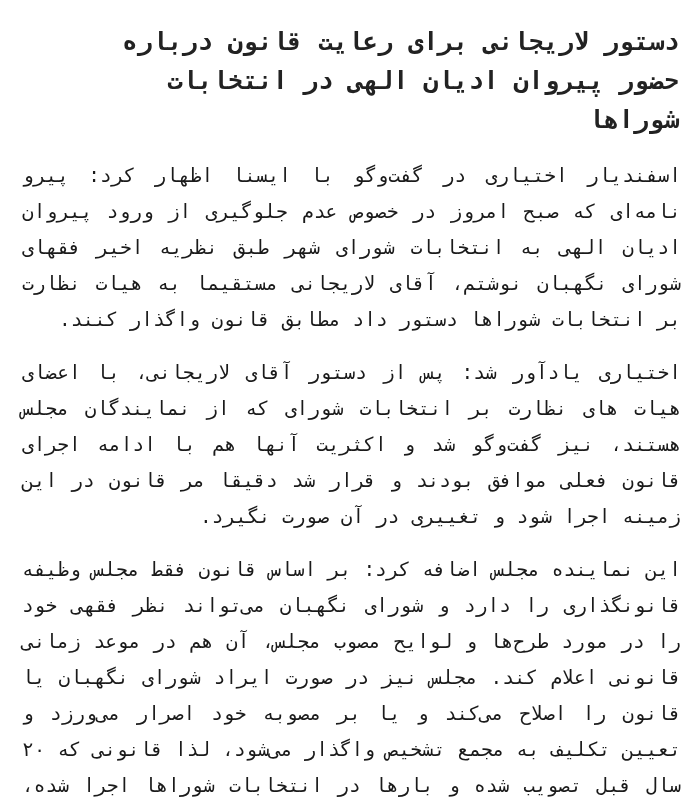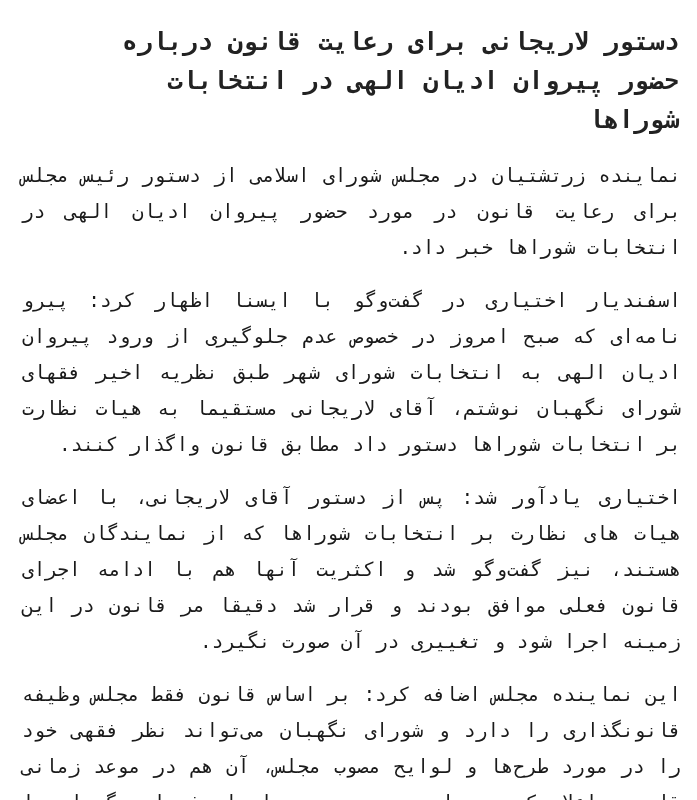--- a/index.html
+++ b/index.html
@@ -36,17 +36,16 @@
       text-align: justify;
       text-align-last: right;
       color: #1a1a1a;
     }
   </style>
 </head>
 <body>
 
 <div class="article">
   <h1 class="headline">دستور لاریجانی برای رعایت قانون درباره حضور پیروان ادیان الهی در انتخابات شوراها</h1>
-  <p class="para">نماینده زرتشتیان در مجلس شورای اسلامی از دستور رئیس مجلس برای رعایت قانون در مورد حضور پیروان ادیان الهی در انتخابات شوراها خبر داد.</p>
   <p class="para">اسفندیار اختیاری در گفت‌وگو با ایسنا اظهار کرد: پیرو نامه‌ای که صبح امروز در خصوص عدم جلوگیری از ورود پیروان ادیان الهی به انتخابات شورای شهر طبق نظریه اخیر فقهای شورای نگهبان نوشتم، آقای لاریجانی مستقیما به هیات نظارت بر انتخابات شوراها دستور داد مطابق قانون واگذار کنند.</p>
-  <p class="para">اختیاری یادآور شد: پس از دستور آقای لاریجانی، با اعضای هیات های نظارت بر انتخابات شوراها که از نمایندگان مجلس هستند، نیز گفت‌وگو شد و اکثریت آنها هم با ادامه اجرای قانون فعلی موافق بودند و قرار شد دقیقا مر قانون در این زمینه اجرا شود و تغییری در آن صورت نگیرد.</p>
+  <p class="para">اختیاری یادآور شد: پس از دستور آقای لاریجانی، با اعضای هیات های نظارت بر انتخابات شورای که از نمایندگان مجلس هستند، نیز گفت‌وگو شد و اکثریت آنها هم با ادامه اجرای قانون فعلی موافق بودند و قرار شد دقیقا مر قانون در این زمینه اجرا شود و تغییری در آن صورت نگیرد.</p>
   <p class="para">این نماینده مجلس اضافه کرد: بر اساس قانون فقط مجلس وظیفه قانونگذاری را دارد و شورای نگهبان می‌تواند نظر فقهی خود را در مورد طرح‌ها و لوایح مصوب مجلس، آن هم در موعد زمانی قانونی اعلام کند. مجلس نیز در صورت ایراد شورای نگهبان یا قانون را اصلاح می‌کند و یا بر مصوبه خود اصرار می‌ورزد و تعیین تکلیف به مجمع تشخیص واگذار می‌شود، لذا قانونی که ۲۰ سال قبل تصویب شده و بارها در انتخابات شوراها اجرا شده، نیازی به تفسیر ندارد و در صورت نیاز به اصلاح این قانون باید از طریق ارائه لایحه یا طرح جدید اقدام شود.</p>
 </div>
 
 </body></html>

